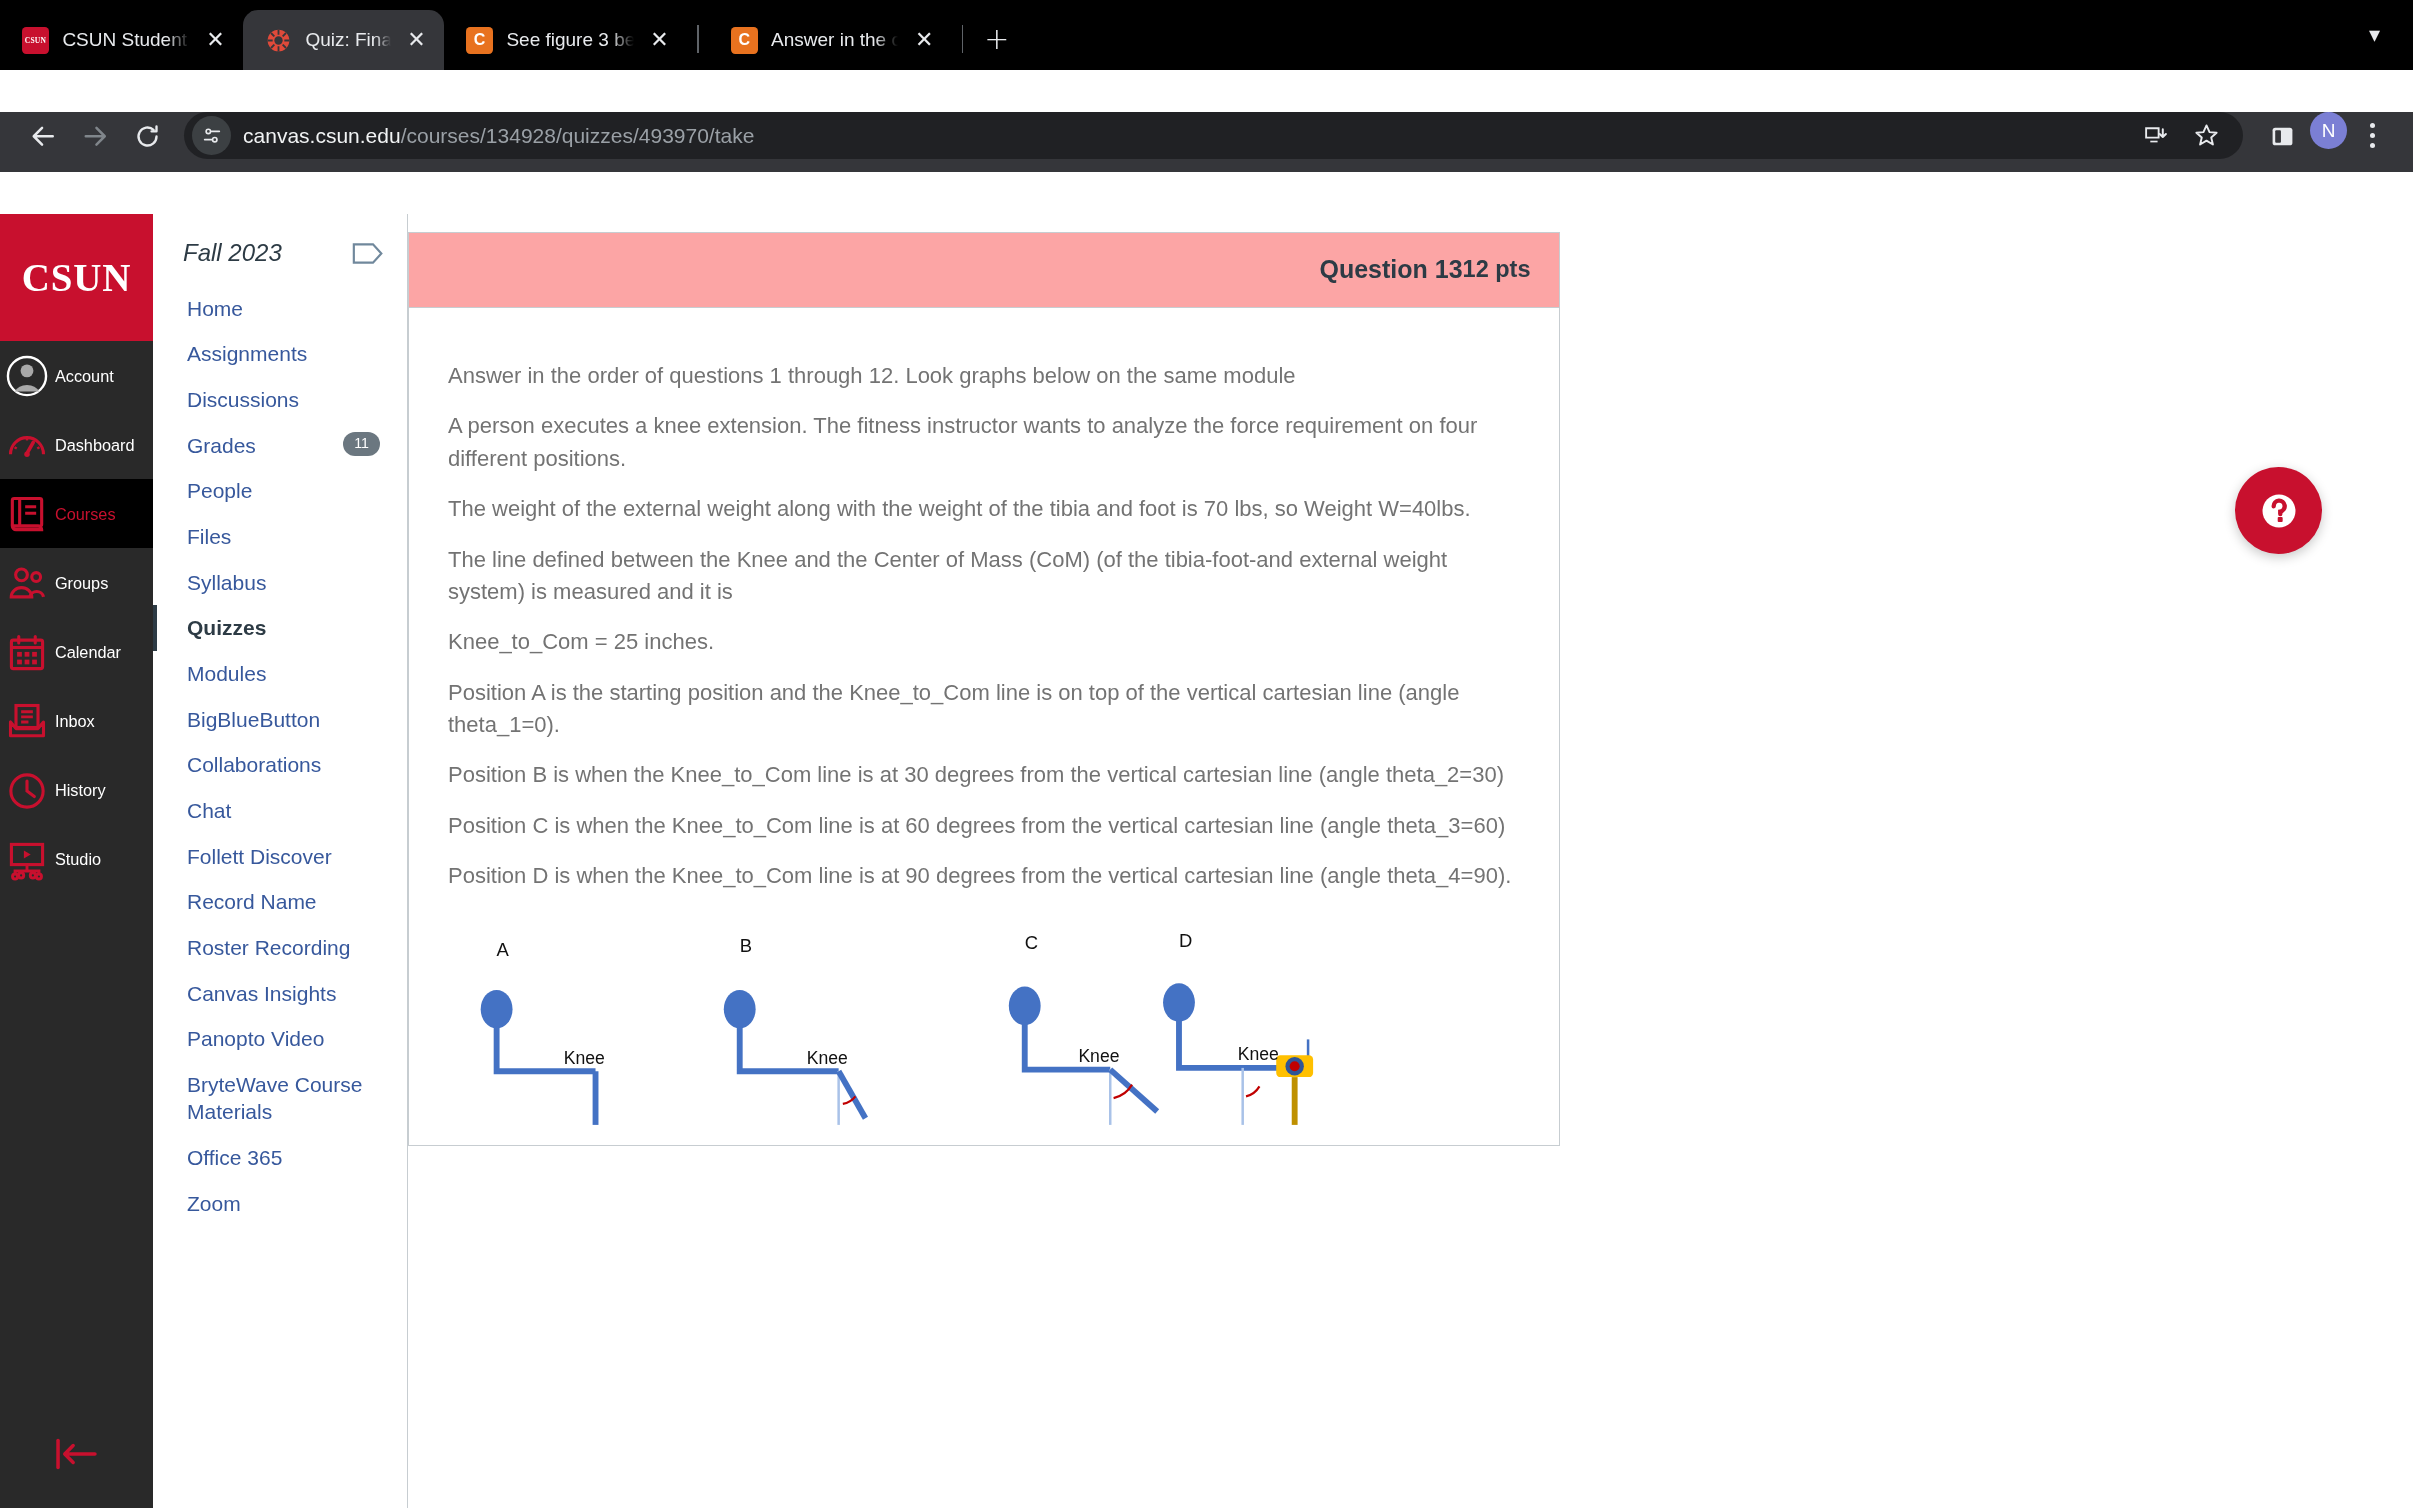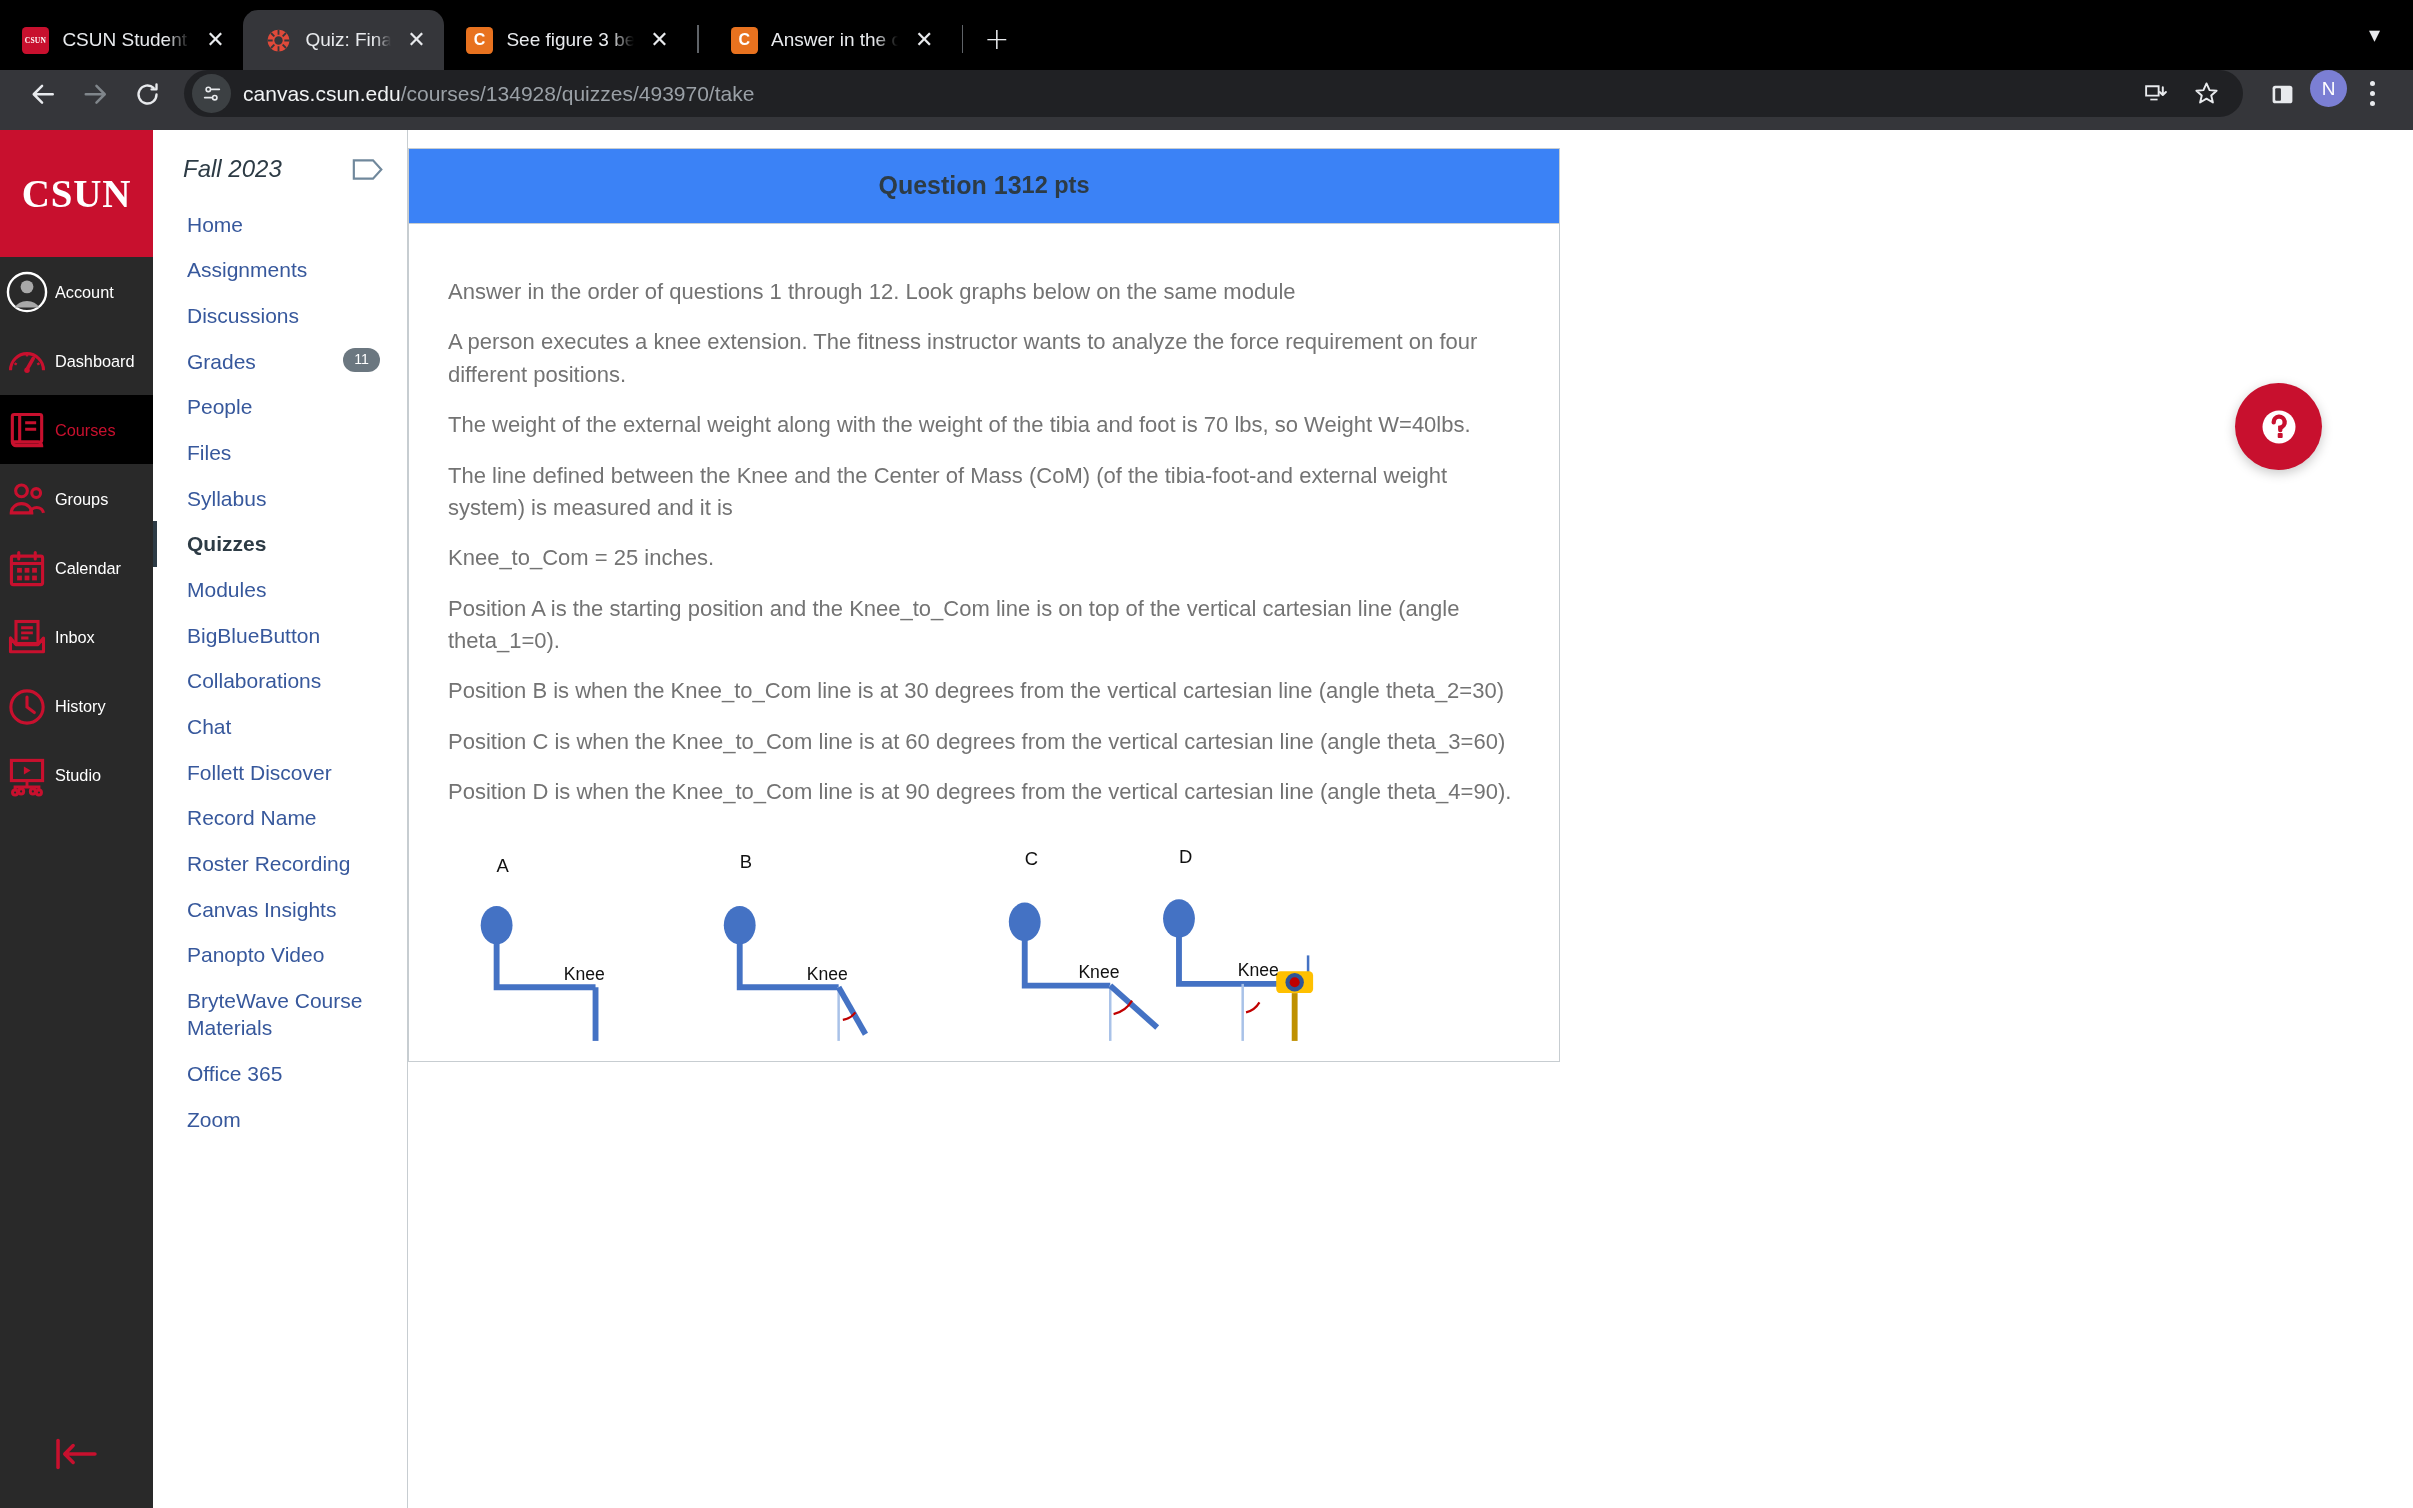--- a/index.html
+++ b/index.html
@@ -4,21 +4,21 @@
 <style>
   * { box-sizing: border-box; margin: 0; padding: 0; }
   html, body {
     width: 2413px; height: 1508px;
     overflow: hidden;
     font-family: "Liberation Sans", sans-serif;
     background: #ffffff;
   }
 
   
-  .browser { width: 2413px; height: 1508px; display: flex; flex-direction: column; }
+  .browser { width: 2413px; height: 1508px; display: flex; flex-direction: column; gap: 42px; }
 
   .tabstrip {
     height: 70px; background: #000000;
     display: flex; align-items: flex-end;
     position: relative; flex: 0 0 70px;
   }
   .tab {
     height: 60px; display: flex; align-items: center;
     gap: 13.4px; padding: 0 15px 0 22px;
     border-radius: 15px 15px 0 0;
@@ -148,23 +148,23 @@
     padding: 2.5px 11px 3.4px; margin-right: 12px;
   }
 
   
   .content { flex: 1 1 auto; background: #fff; overflow: hidden; padding: 18.4px 0 0 0; position: relative; }
   .qbox {
     margin-left: 0; width: 1152px; border: 0.8px solid #c7cdd1;
     background: #fff;
   }
   .qhead {
-    background: #3b82f6; border-bottom: 0.8px solid #c7cdd1;
+    background: #fca5a5; border-bottom: 0.8px solid #c7cdd1;
     padding: 22px 28.5px 22.6px; display: flex;
-    align-items: center; justify-content: center;
+    align-items: center; justify-content: flex-end;
   }
   .qhead .qname { font-size: 25px; font-weight: bold; color: #2d3b45; }
   .qhead .qpts { font-size: 23.5px; font-weight: bold; color: #2d3b45; }
   .qbody { padding: 52px 39px 17px 39px; }
   .qbody p {
     font-size: 22px; line-height: 1.46; color: #737373;
     margin-bottom: 18.4px; max-width: 1064px;
   }
   .figure { margin-top: 40px; }
 

